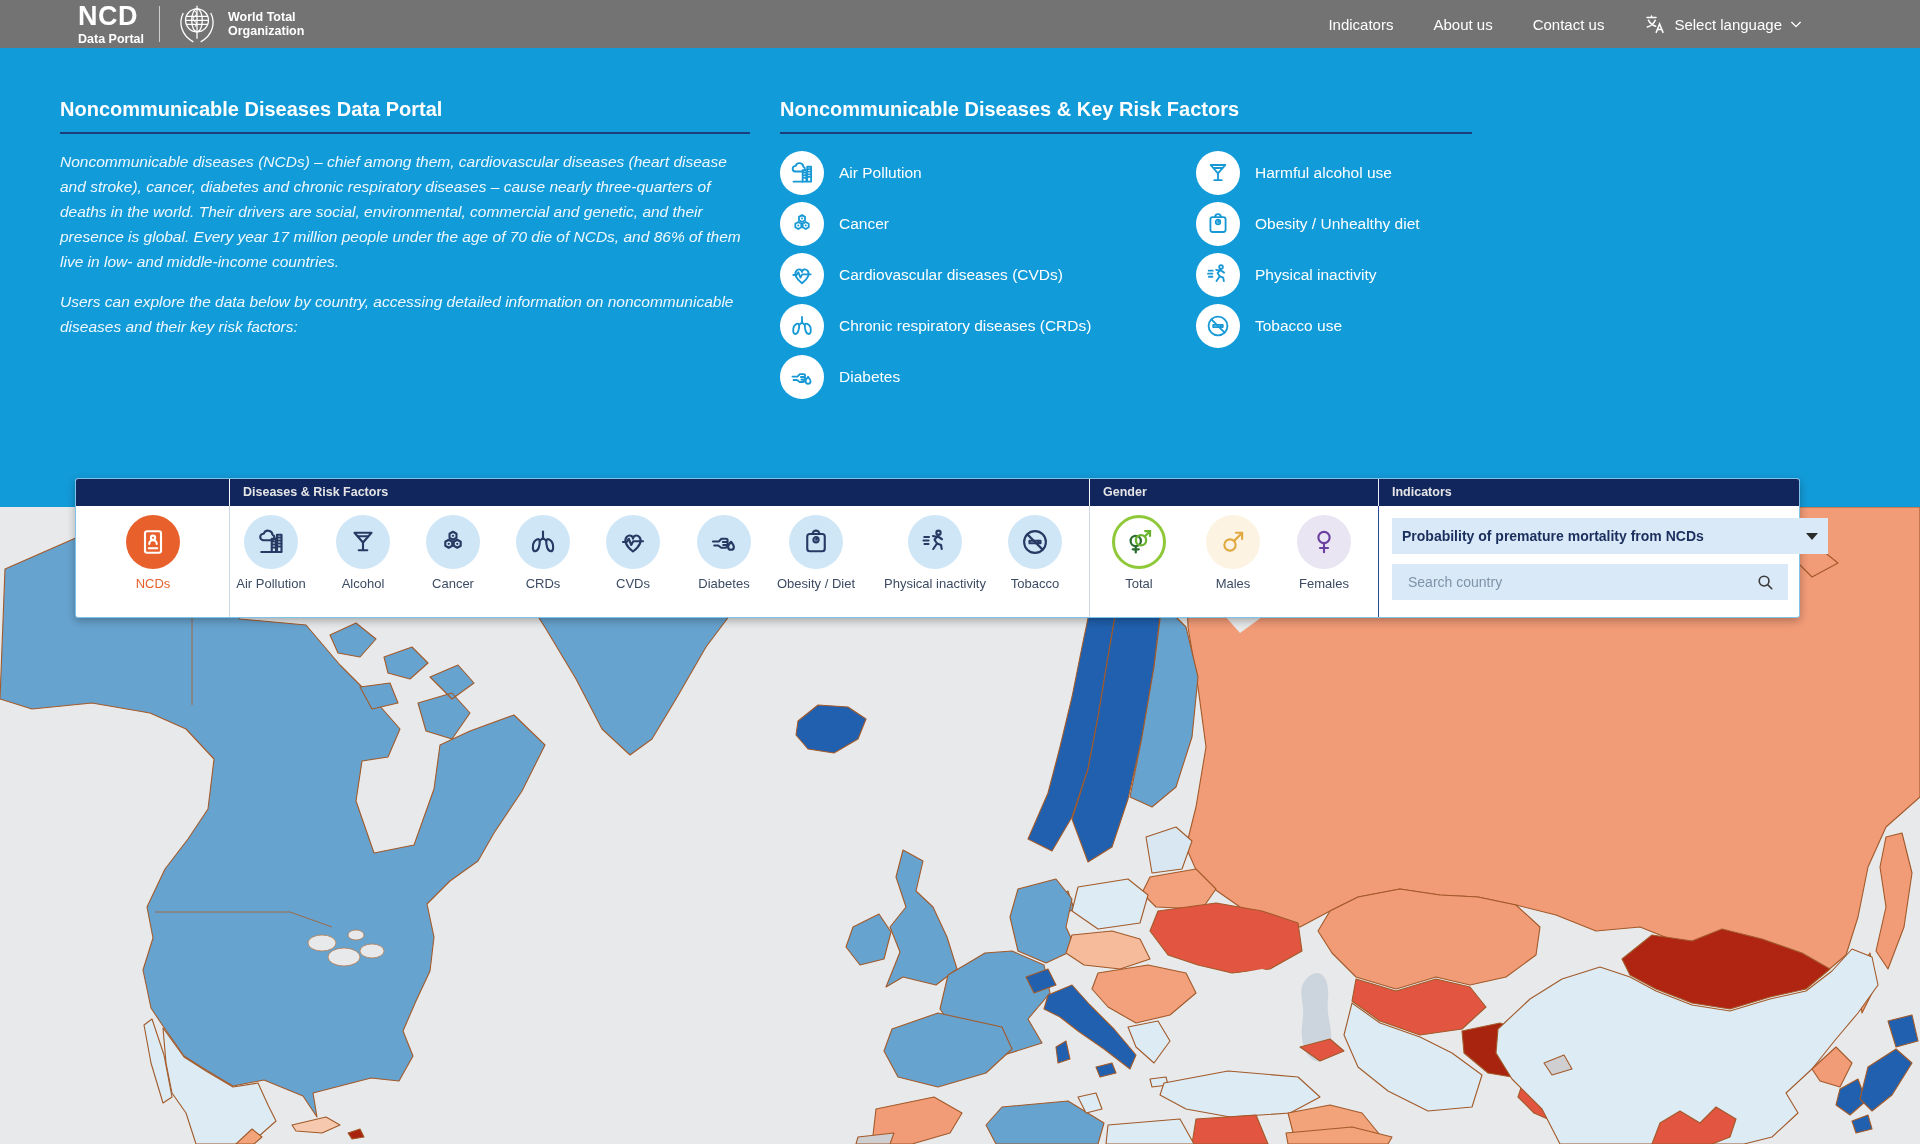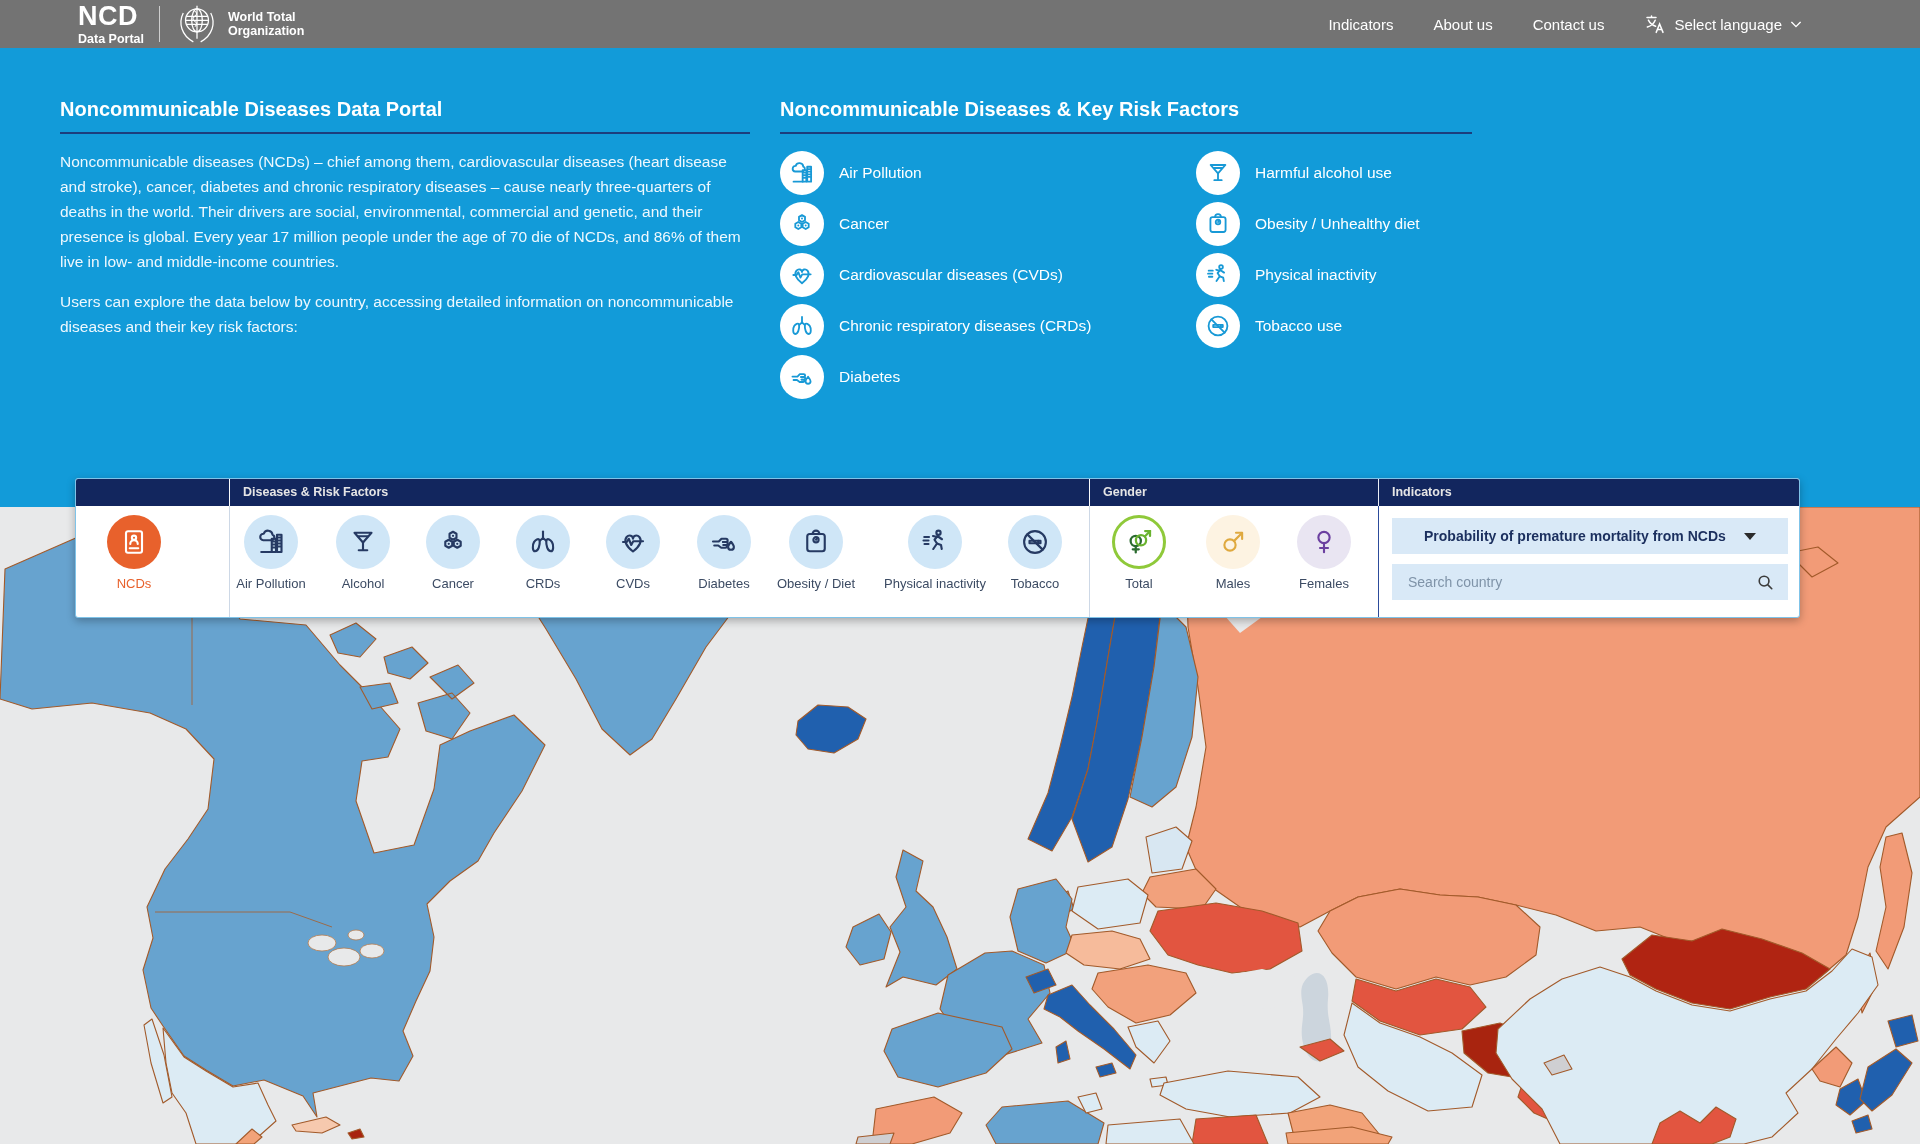--- a/index.html
+++ b/index.html
@@ -21,21 +21,21 @@
   .nav-link{cursor:pointer;}
   .lang{display:flex;align-items:center;gap:8px;cursor:pointer;}
 
   
   .hero{position:absolute;top:48px;left:0;width:1920px;height:459px;background:#129bd9;}
   .hero-col{position:absolute;top:34px;margin-top:16px;}
   .hero-left{left:60px;width:690px;}
   .hero-right{left:780px;width:692px;}
   .hero h2{margin:0;font-size:20px;font-weight:700;color:#fff;}
   .rule{height:2px;background:#1c3e7d;margin-top:11px;}
-  .hero p{color:#eef8fe;font-size:15.5px;line-height:25px;margin:15px 0 0 0;}
+  .hero p{color:#eef8fe;font-size:15.5px;line-height:25px;margin:15px 0 0 0;font-style:italic;}
   .risk-cols{display:flex;margin-top:13px;}
   .risk-col1{width:416px;}
   .risk-col2{width:276px;}
   .risk-row{display:flex;align-items:center;height:51px;}
   .bubble{width:44px;height:44px;border-radius:50%;background:#fff;color:#1899d6;
           display:flex;align-items:center;justify-content:center;flex:0 0 44px;}
   .risk-row span.rlabel{margin-left:15px;color:#fff;font-size:15.5px;}
 
   
   .panel{position:absolute;left:75px;top:478px;width:1725px;height:140px;background:#fff;
@@ -50,22 +50,22 @@
   .hdiv{position:absolute;top:0;height:27px;width:1px;background:rgba(255,255,255,.9);z-index:2;}
   .fitem{position:absolute;top:36px;width:110px;text-align:center;cursor:pointer;}
   .fcircle{width:54px;height:54px;border-radius:50%;margin:0 auto;background:#cfe6f7;
            color:#263a63;display:flex;align-items:center;justify-content:center;box-sizing:border-box;}
   .flabel{margin-top:7px;font-size:13px;color:#3c4b63;}
   .fitem.sel .fcircle{background:#e8612c;color:#fff;}
   .fitem.sel .flabel{color:#e8612c;}
   .fcircle.total{background:#fff;border:3px solid #8fc93a;}
   .fcircle.males{background:#fdf3e2;color:#dfa93f;}
   .fcircle.females{background:#e9e5f2;color:#6b3fa0;}
-  .dd{position:absolute;left:1316px;width:396px;height:36px;background:#d9e9f7;
-      display:flex;align-items:center;padding:0 32px;box-sizing:border-box;cursor:pointer;}
+  .dd{position:absolute;left:1316px;width:436px;height:36px;background:#d9e9f7;
+      display:flex;align-items:center;padding:0 10px;box-sizing:border-box;cursor:pointer;}
   .dd.sel-ind{top:39px;}
   .dd-text{font-size:14px;font-weight:600;color:#1b2f5e;}
   .caret{margin-left:auto;width:0;height:0;border-left:6px solid transparent;
          border-right:6px solid transparent;border-top:7px solid #2b2b2b;}
   .search{position:absolute;left:1316px;top:85px;width:396px;height:36px;background:#d9e9f7;
           display:flex;align-items:center;padding:0 14px;box-sizing:border-box;}
   .search input{flex:1;border:none;background:transparent;outline:none;font-size:14px;
                 color:#33435a;font-family:"Liberation Sans",sans-serif;}
   .search input::placeholder{color:#7f93a8;}
 
@@ -373,21 +373,21 @@
       <span class="htitle" style="left:1027px">Gender</span>
       <span class="htitle" style="left:1316px">Indicators</span>
       <span class="hdiv" style="left:153px"></span>
       <span class="hdiv" style="left:1013px"></span>
       <span class="hdiv" style="left:1302px"></span>
     </div>
     <span class="vdiv" style="left:153px"></span>
     <span class="vdiv" style="left:1013px"></span>
     <span class="vdiv dk" style="left:1302px"></span>
 
-    <div class="fitem sel" style="left:3px">
+    <div class="fitem sel" style="left:22px">
       <div class="fcircle">
           <svg class="ic" width="30" height="30">
             <use href="#i-report"></use>
           </svg>
         </div>
       <div class="flabel">NCDs</div>
     </div>
 
     <div class="fitem" style="left:140px">
       <div class="fcircle">

